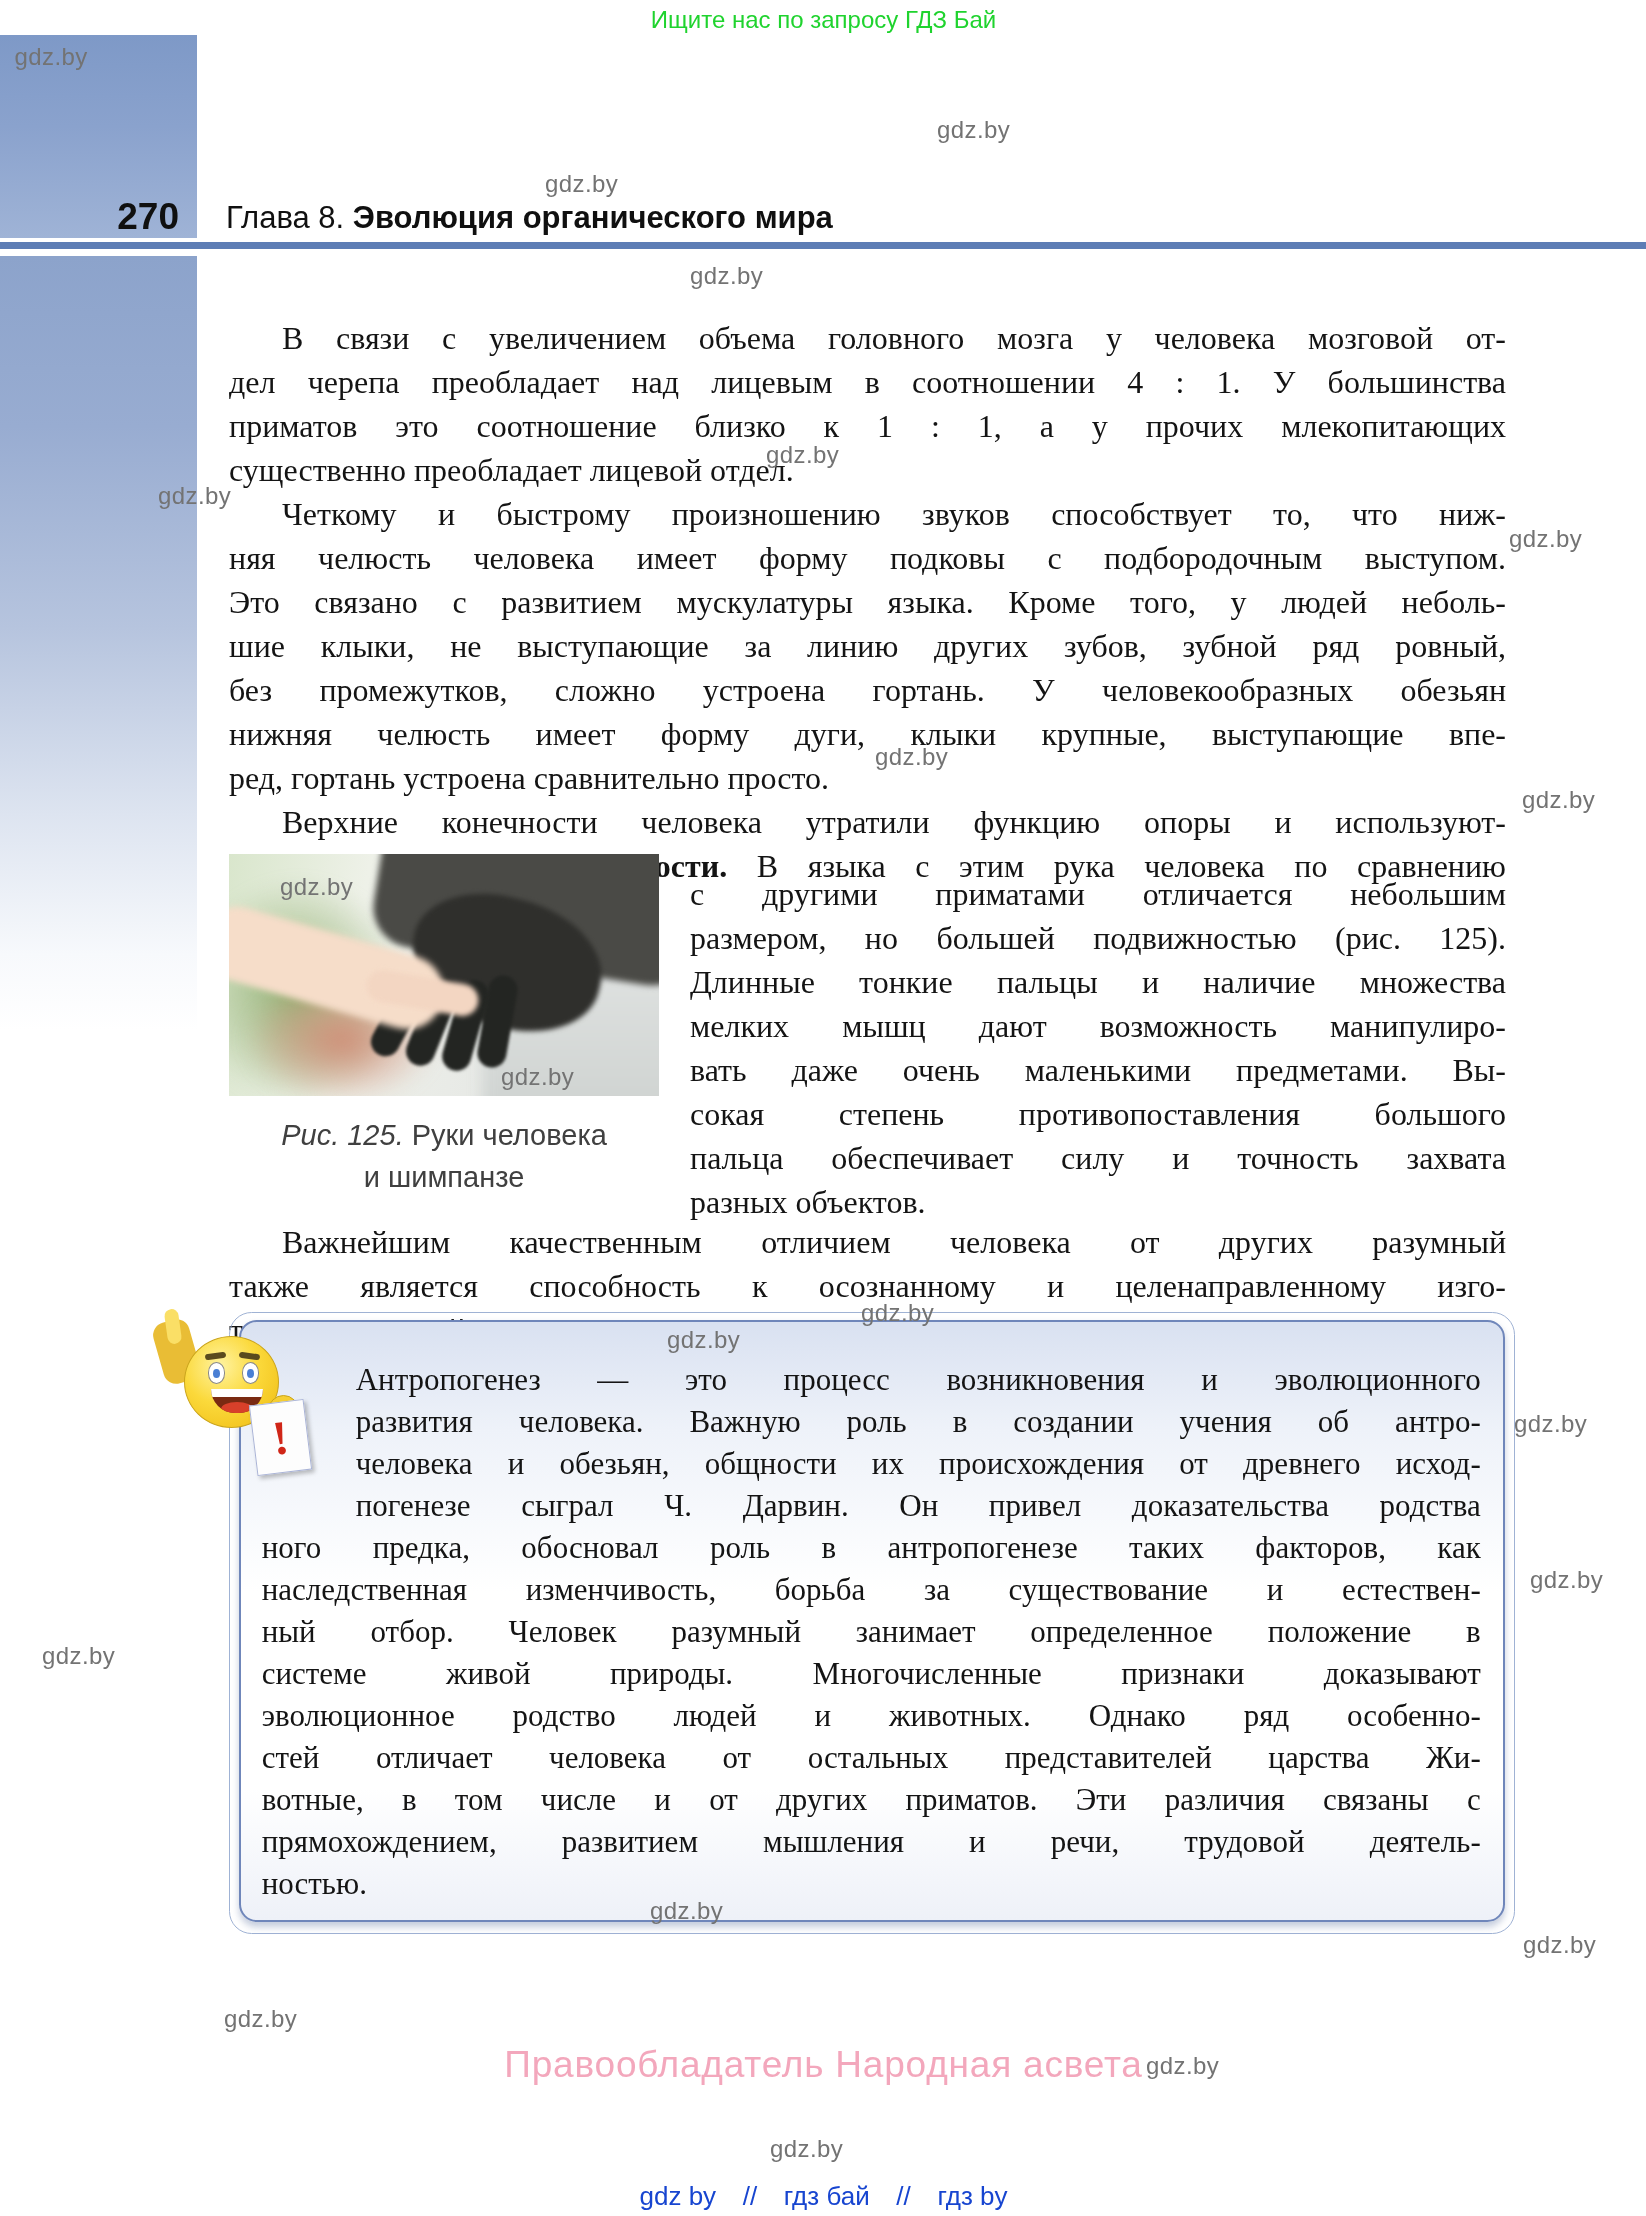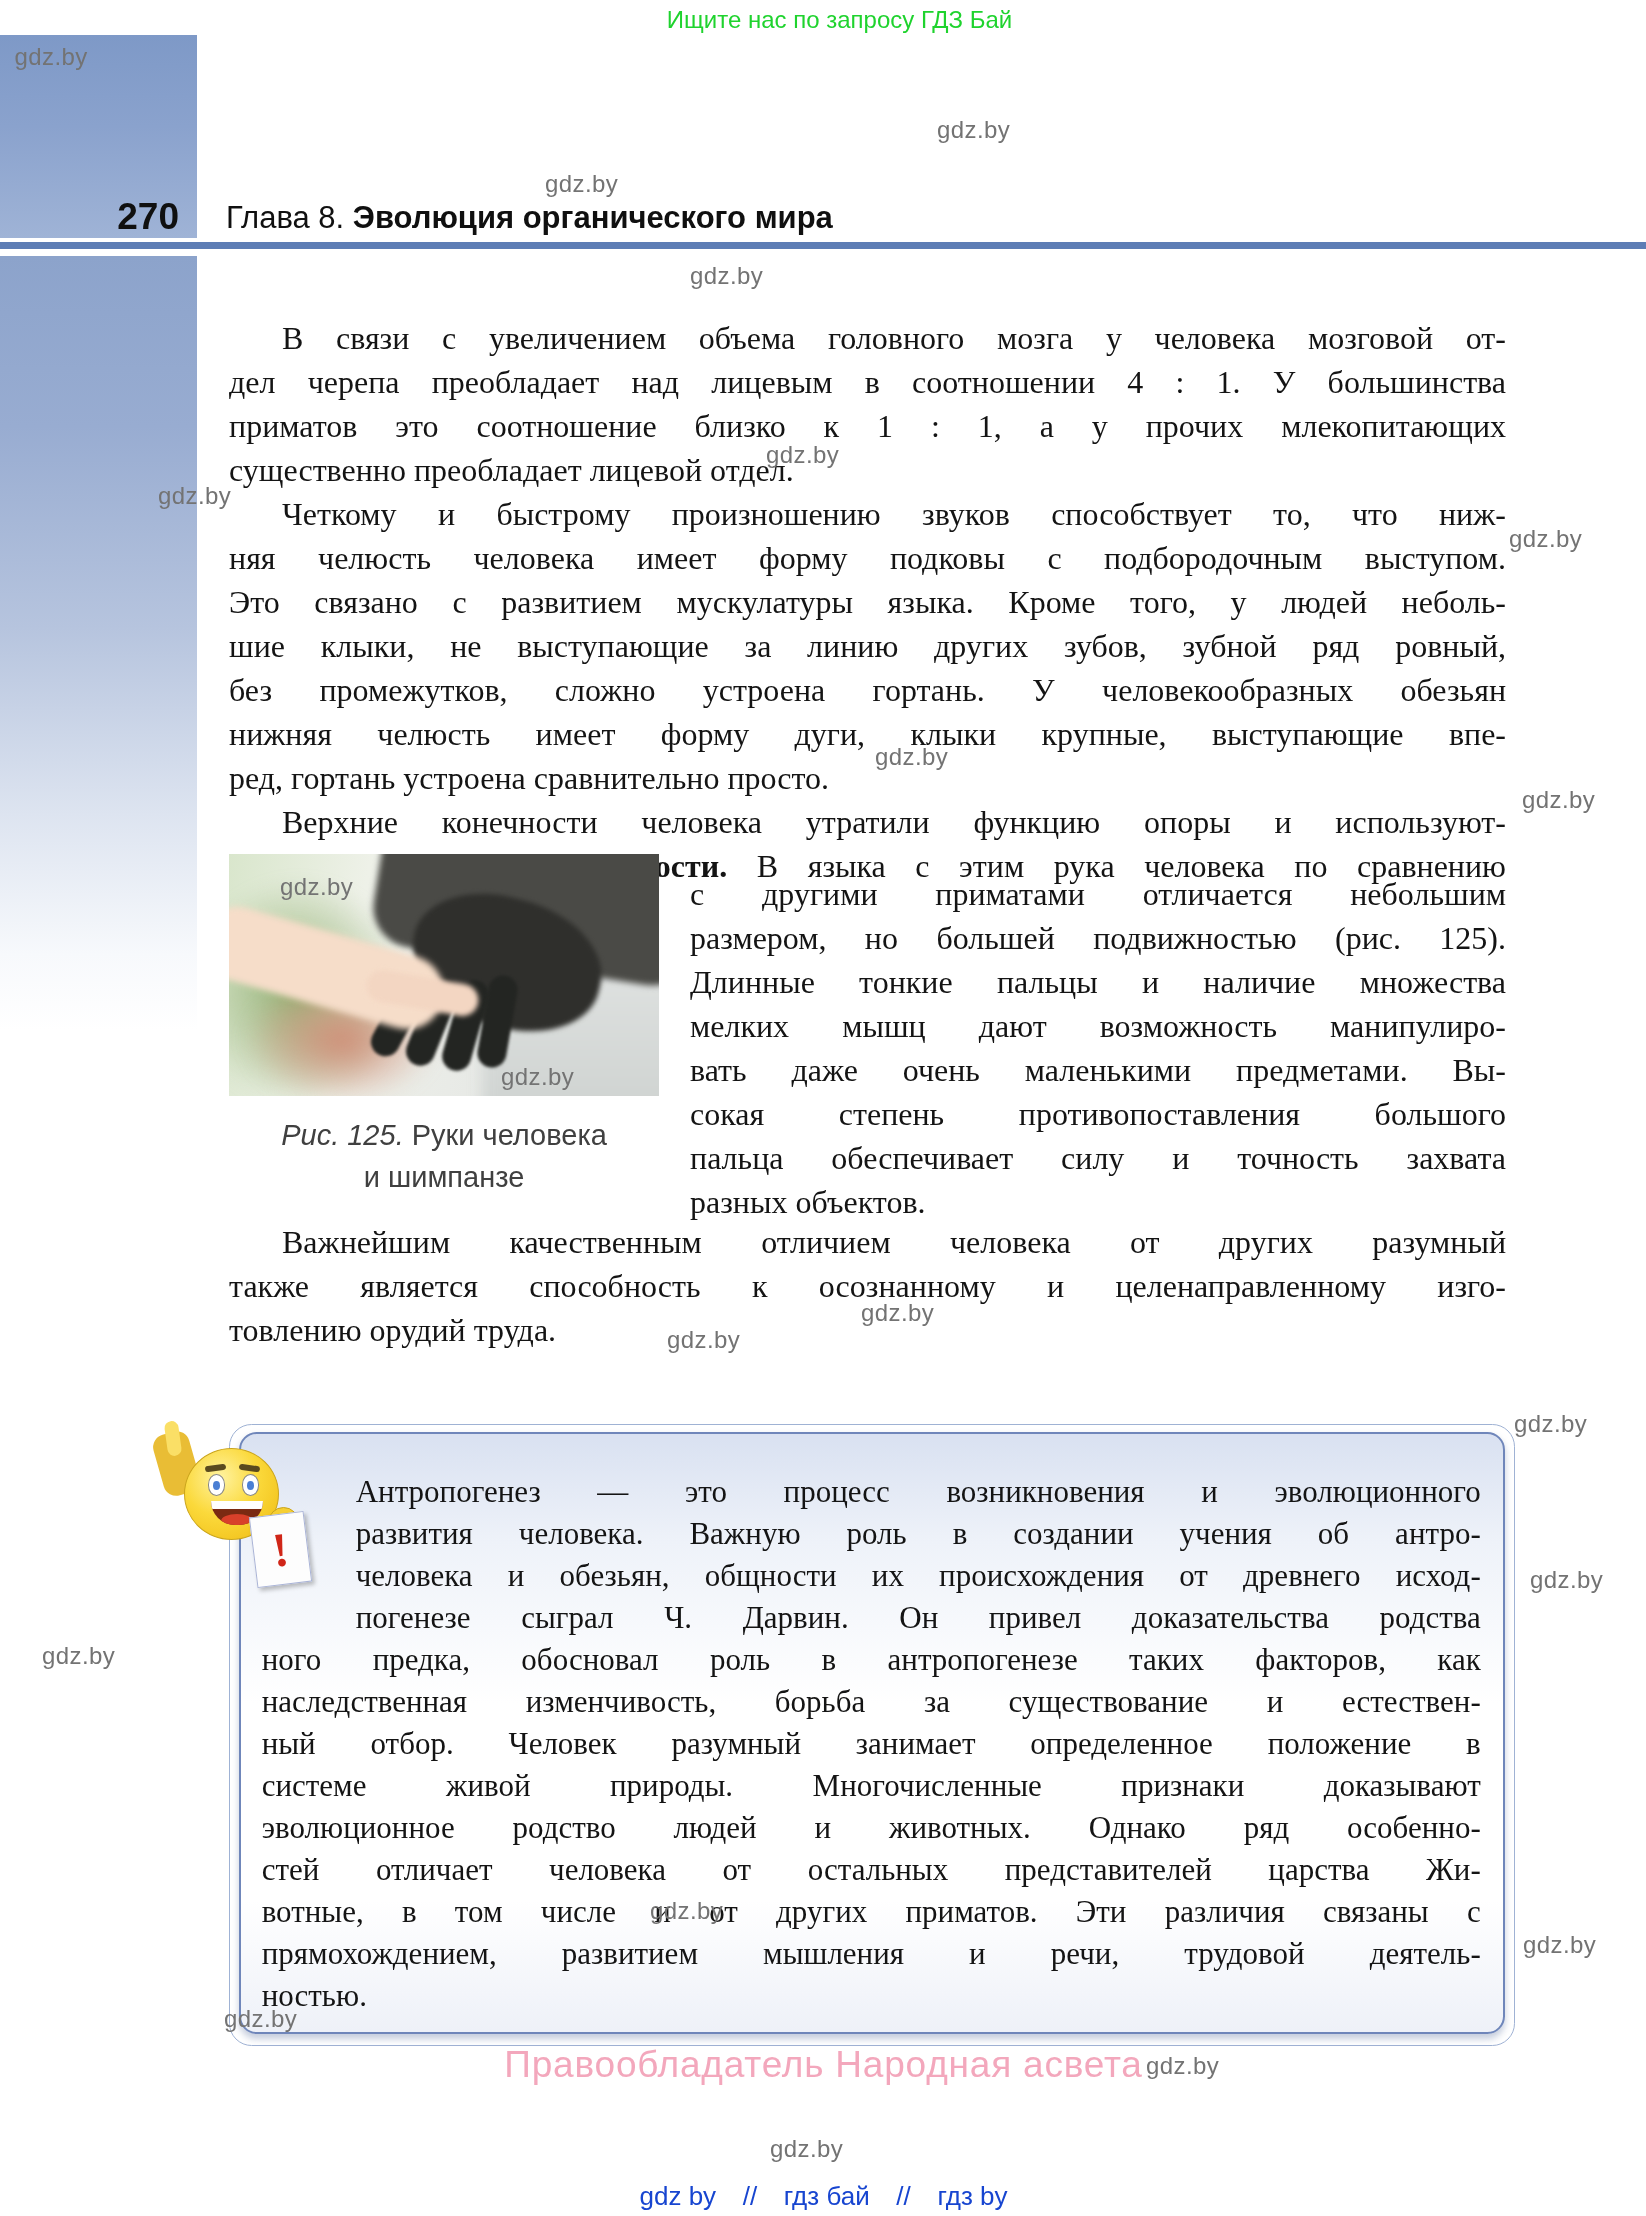--- a/index.html
+++ b/index.html
@@ -1,21 +1,21 @@
 <!DOCTYPE html>
 <html lang="ru" style="font-size:13px"><head>
 <meta charset="utf-8">
 <style>
   html,body{margin:0;padding:0;background:#fff;}
   #page{position:relative;width:1647px;height:2216px;background:#ffffff;overflow:hidden;
         font-family:"Liberation Serif","DejaVu Serif",serif;color:#141414;}
 
   
   .green-banner{position:absolute;top:6.4px;left:50%;transform:translateX(-50%);
-    font:24px/1.2 "Liberation Sans",sans-serif;color:#1fd32e;white-space:nowrap;margin-left:16px;}
+    font:24px/1.2 "Liberation Sans",sans-serif;color:#1fd32e;white-space:nowrap;}
 
   
   .side1{position:absolute;left:0;top:35px;width:197px;height:203px;
     background:linear-gradient(180deg,#7e99c7 0%,#8aa2cd 45%,#9fb3d6 100%);}
   .side2{position:absolute;left:0;top:256px;width:197px;height:775px;
     background:linear-gradient(180deg,#8ca3cb 0%,#98acd1 22%,#b6c4de 48%,#dde4f0 72%,#f7f9fc 90%,#ffffff 100%);}
   .divider{position:absolute;left:0;top:242px;width:1647px;height:7.3px;background:#5d7db5;}
 
   
   .page-num{position:absolute;left:0;top:198px;width:179px;text-align:right;
@@ -49,21 +49,21 @@
   .cf1{left:157px;top:113px;transform:rotate(28deg);}
   .cf2{left:189px;top:121px;transform:rotate(22deg);}
   .cf3{left:222px;top:125px;transform:rotate(16deg);}
   .cf4{left:254px;top:121px;transform:rotate(10deg);}
 
   .caption{position:absolute;left:229px;top:1114px;width:430px;text-align:center;
     font:29px/42px "Liberation Sans",sans-serif;color:#404040;}
   .caption .fig-ref{font-style:italic;}
 
   
-  .infobox{position:absolute;left:229px;top:1424px;width:1286px;height:622px;z-index:2;}
+  .infobox{position:absolute;left:229px;top:1312px;width:1286px;height:622px;z-index:2;}
   .infobox::before{content:"";position:absolute;inset:0;border:1.6px solid #9fb2d4;border-radius:22.6px;}
   .box-inner{position:absolute;left:9.7px;top:8px;right:9.7px;bottom:12px;
     border:2.4px solid #6f86ba;border-radius:17.7px;
     background:linear-gradient(180deg,#d9e1f1 0%,#eef2f9 18%,#ffffff 45%,#ffffff 78%,#eef1f8 100%);
     box-shadow:0 4.8px 7.3px rgba(110,130,170,.4);
     padding:37px 22.6px 0 21px;}
   .bline{height:42px;line-height:42px;font-size:31px;text-align:justify;text-align-last:justify;overflow:hidden;}
   .bline.end{text-align-last:left;}
   .emoji-spacer{float:left;width:94px;height:127px;}
 

